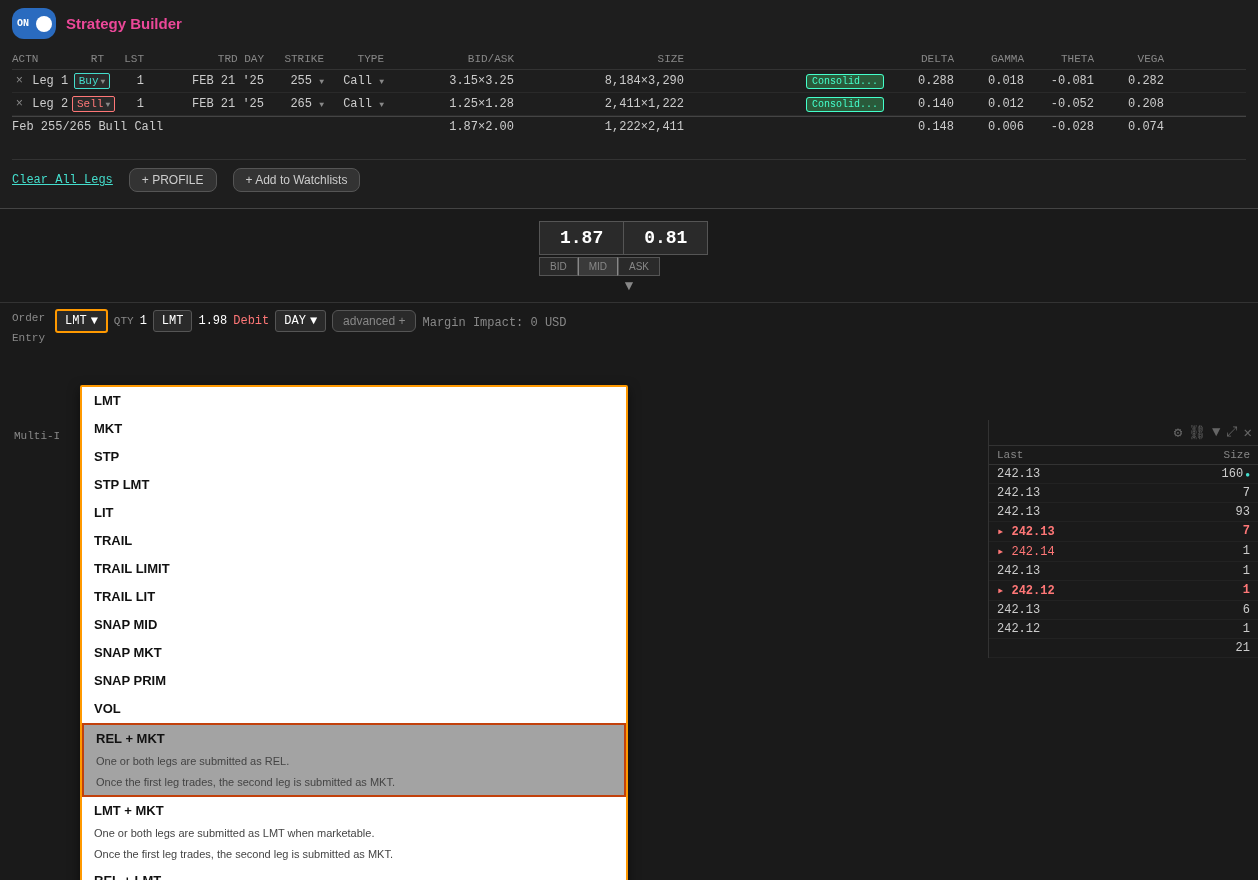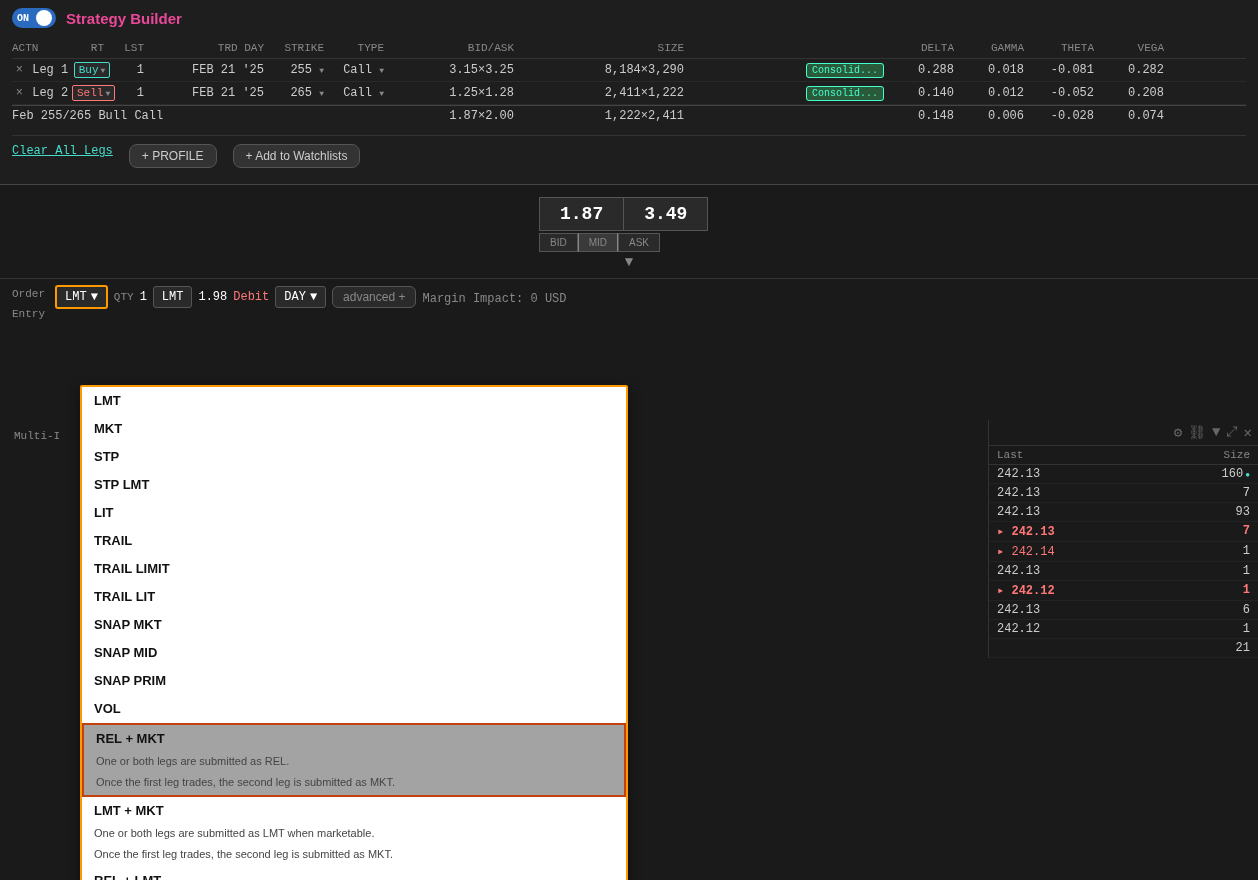--- a/index.html
+++ b/index.html
@@ -25,21 +25,21 @@
       display: flex;
       align-items: center;
       gap: 10px;
       margin-bottom: 10px;
     }
 
     .toggle-switch {
       background: #2a6bbf;
       border-radius: 12px;
       width: 44px;
-      height: 20px;
+      height: 31px;
       display: flex;
       align-items: center;
       padding: 2px 4px;
       cursor: pointer;
       position: relative;
     }
 
     .toggle-knob {
       background: white;
       border-radius: 50%;
@@ -142,24 +142,25 @@
 
     .summary-cell {
       text-align: right;
       padding-right: 8px;
       font-size: 12px;
     }
 
     
     .controls-row {
       display: flex;
+      align-items: center;
       gap: 16px;
       padding: 8px 0;
       border-top: 1px solid #333;
-      margin-top: 9px;
+      margin-top: 22px;
     }
 
     .clear-btn {
       color: #4dc;
       cursor: pointer;
       font-size: 12px;
       text-decoration: underline;
     }
 
     .profile-btn, .watchlist-btn {
@@ -512,21 +513,21 @@
     <span class="clear-btn">Clear All Legs</span>
     <button class="profile-btn">+ PROFILE</button>
     <button class="watchlist-btn">+ Add to Watchlists</button>
   </div>
 </div>
 
 <div class="price-section">
   <div style="width: 180px; margin: 0 auto;">
     <div class="price-boxes">
       <div class="price-box bid">1.87</div>
-      <div class="price-box ask">3.49</div>
+      <div class="price-box ask">0.81</div>
     </div>
     <div class="bid-mid-ask">
       <button class="bma-btn">BID</button>
       <button class="bma-btn mid">MID</button>
       <button class="bma-btn">ASK</button>
     </div>
     <div class="down-arrow-btn">▼</div>
   </div>
 </div>
 
@@ -615,22 +616,22 @@
 <div class="dropdown-overlay">
   <div id="dropdown-items">
       <div class="dropdown-item section-header">LMT</div>
       <div class="dropdown-item section-header">MKT</div>
       <div class="dropdown-item section-header">STP</div>
       <div class="dropdown-item section-header">STP LMT</div>
       <div class="dropdown-item section-header">LIT</div>
       <div class="dropdown-item section-header">TRAIL</div>
       <div class="dropdown-item section-header">TRAIL LIMIT</div>
       <div class="dropdown-item section-header">TRAIL LIT</div>
+      <div class="dropdown-item section-header">SNAP MID</div>
       <div class="dropdown-item section-header">SNAP MKT</div>
-      <div class="dropdown-item section-header">SNAP MID</div>
       <div class="dropdown-item section-header">SNAP PRIM</div>
       <div class="dropdown-item section-header">VOL</div>
       <div class="highlighted-section">
         <div class="dropdown-item section-header">REL + MKT</div>
         <div class="dropdown-item description">One or both legs are submitted as REL.</div>
         <div class="dropdown-item description">Once the first leg trades, the second leg is submitted as MKT.</div>
       </div>
       <div class="dropdown-item section-header">LMT + MKT</div>
       <div class="dropdown-item description">One or both legs are submitted as LMT when marketable.</div>
       <div class="dropdown-item description">Once the first leg trades, the second leg is submitted as MKT.</div>

